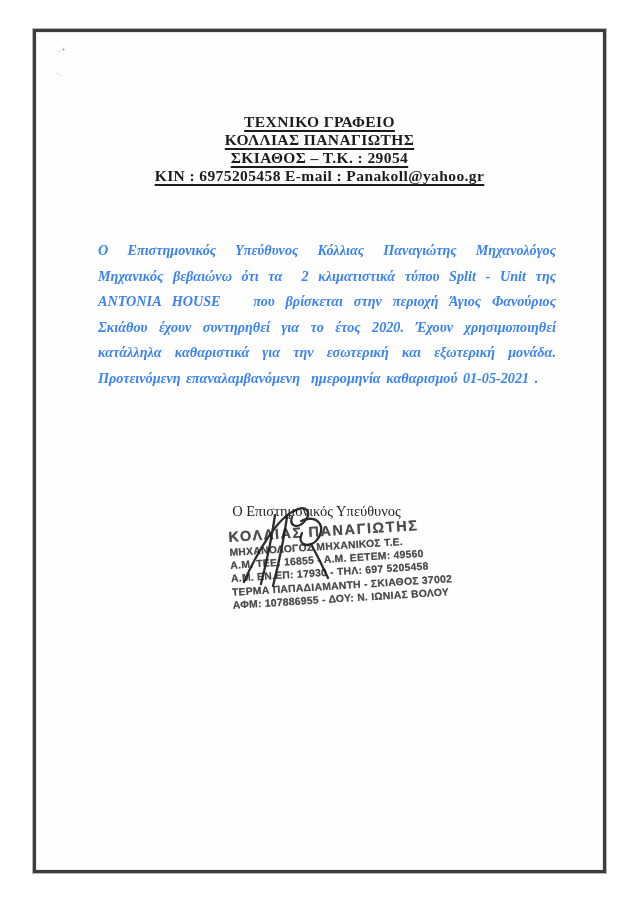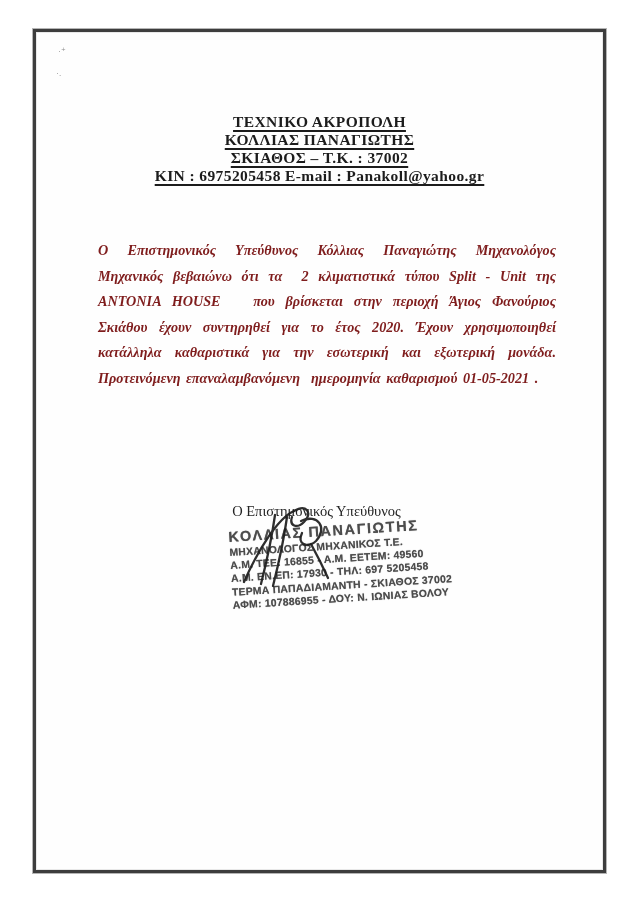--- a/index.html
+++ b/index.html
@@ -59,21 +59,21 @@
   .body-paragraph {
     position: absolute;
     top: 206px;
     left: 62px;
     width: 458px;
     font-size: 14.2px;
     font-weight: bold;
     font-style: italic;
     line-height: 25.5px;
     text-align: justify;
-    color: #7f1d1d;
+    color: #3b82f6;
     word-spacing: 2px;
     white-space: pre-wrap;
   }
 
   
   .sig-title {
     position: absolute;
     top: 471px;
     left: 0;
     width: 567px;
@@ -121,27 +121,27 @@
 
 <div class="page">
   <div class="frame">
     <div class="frame-inner">
 
       <span class="speck speck-1">·⁺</span>
       <span class="speck speck-2">·.</span>
 
       <div class="header-block">
         <div class="header-line">
-          <span>ΤΕΧΝΙΚΟ ΑΚΡΟΠΟΛΗ</span>
+          <span>ΤΕΧΝΙΚΟ ΓΡΑΦΕΙΟ</span>
         </div>
         <div class="header-line">
           <span>ΚΟΛΛΙΑΣ ΠΑΝΑΓΙΩΤΗΣ</span>
         </div>
         <div class="header-line">
-          <span>ΣΚΙΑΘΟΣ – Τ.Κ. : 37002</span>
+          <span>ΣΚΙΑΘΟΣ – Τ.Κ. : 29054</span>
         </div>
         <div class="header-line">
           <span>ΚΙΝ : 6975205458 E-mail : Panakoll@yahoo.gr</span>
         </div>
       </div>
 
       <div class="body-paragraph">Ο Επιστημονικός Υπεύθυνος Κόλλιας Παναγιώτης Μηχανολόγος Μηχανικός βεβαιώνω ότι τα  2 κλιματιστικά τύπου Split - Unit της ANTONIA HOUSE   που βρίσκεται στην περιοχή Άγιος Φανούριος Σκιάθου έχουν συντηρηθεί για το έτος 2020. Έχουν χρησιμοποιηθεί  κατάλληλα καθαριστικά για την εσωτερική και εξωτερική μονάδα. Προτεινόμενη επαναλαμβανόμενη  ημερομηνία καθαρισμού 01-05-2021 .</div>
 
       <div class="sig-title">Ο Επιστημονικός Υπεύθυνος</div>
 

